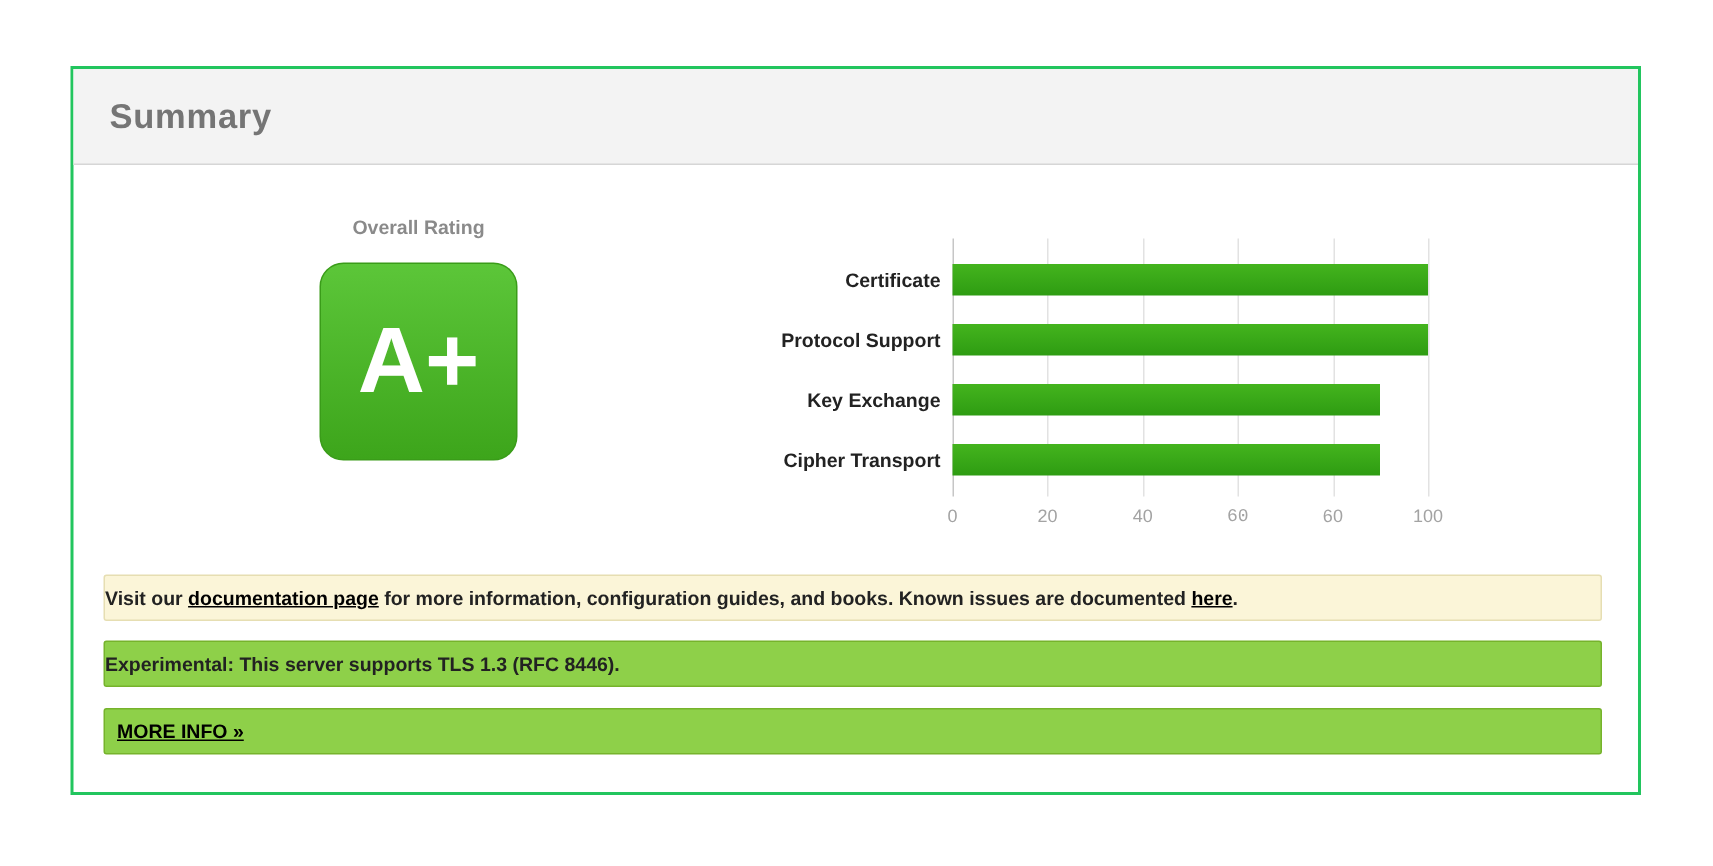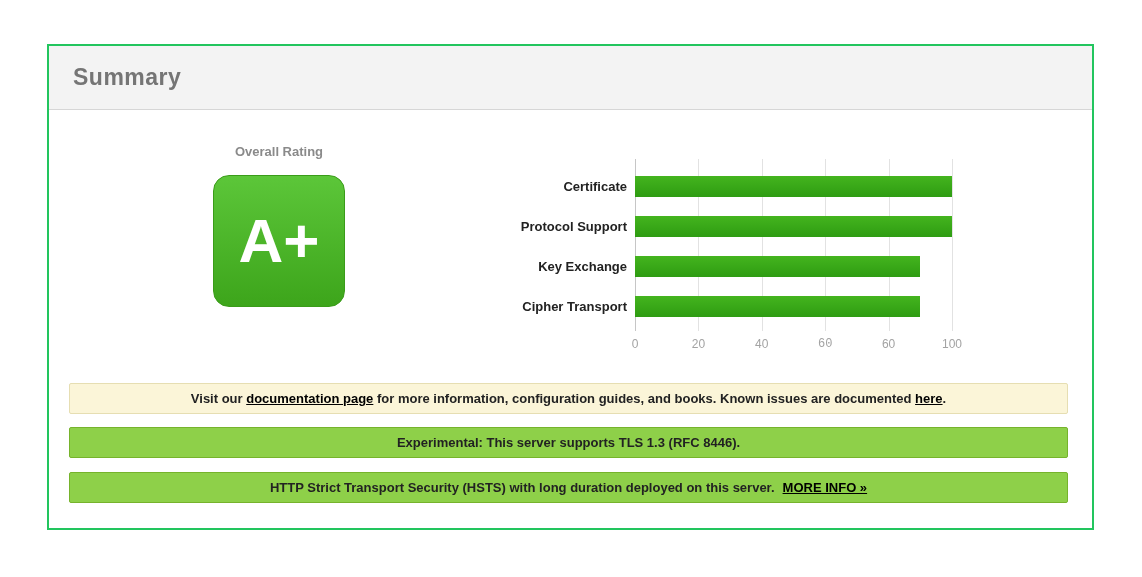--- a/index.html
+++ b/index.html
@@ -40,21 +40,21 @@
   .chart-row{display:flex;align-items:center;height:40px;}
   .chart-label{width:150px;margin-right:8px;text-align:right;font-size:13px;font-weight:bold;color:#222222;}
   .chart-track{position:relative;width:317px;height:21px;}
   .chart-bar{height:100%;}
   .chart-ticks{position:absolute;left:158px;top:178px;width:317px;height:16px;}
   .tick{position:absolute;transform:translateX(-50%);font-size:12px;color:#a3a3a3;}
 
   
   .msg{
     position:absolute;left:20px;right:24px;height:31px;
-    display:flex;align-items:center;justify-content:center;
+    display:flex;align-items:center;justify-content:flex-start;
     font-size:13px;font-weight:bold;color:#222222;
     box-sizing:border-box;border-radius:2px;
   }
   .msg-info{top:273px;background:#fbf5d8;border:1px solid #e6deb2;}
   .msg-good1{top:317px;background:#8ed049;border:1px solid #76b32c;}
   .msg-good2{top:362px;background:#8ed049;border:1px solid #76b32c;}
   .msg a{color:#000000;text-decoration:underline;cursor:pointer;}
   .gap{white-space:pre;}
 </style>
 </head>
@@ -125,18 +125,17 @@
         <span class="gap"> for more information, configuration guides, and books. Known issues are documented </span>
         <a>here</a>
         <span>.</span>
     </div>
 
     <div class="msg msg-good1">
       <span>Experimental: This server supports TLS 1.3 (RFC 8446).</span>
     </div>
 
     <div class="msg msg-good2">
-      <span class="gap">HTTP Strict Transport Security (HSTS) with long duration deployed on this server.</span>
         <a style="margin-left:8px">MORE INFO »</a>
     </div>
 
   </div>
 </div>
 
 </body></html>

